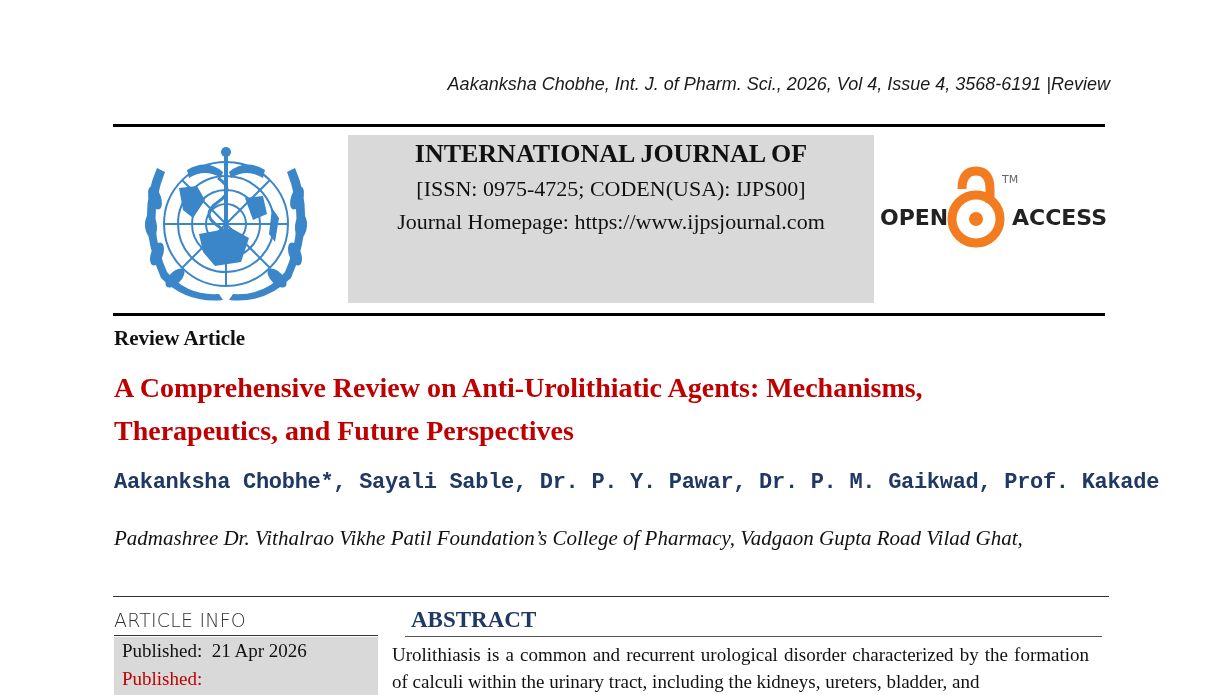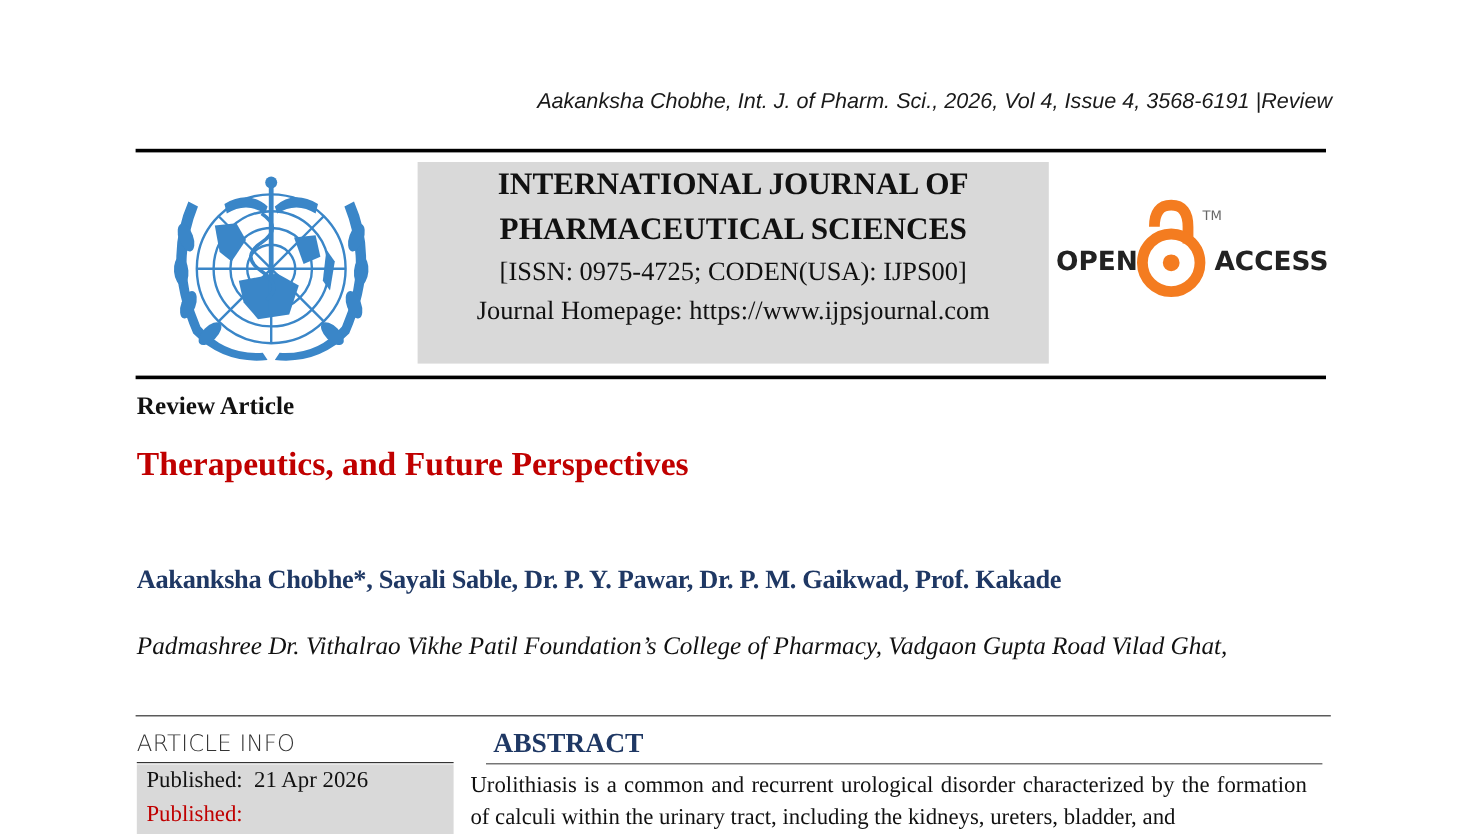--- a/index.html
+++ b/index.html
@@ -25,21 +25,21 @@
     position: absolute; left: 114px; top: 326px;
     font-family: "Liberation Serif", serif; font-weight: bold; font-size: 21px; color: #111;
   }
   .title {
     position: absolute; left: 114px; top: 366px; width: 1000px;
     font-family: "Liberation Serif", serif; font-weight: bold; font-size: 28px;
     line-height: 43px; color: #c00000;
   }
   .authors {
     position: absolute; left: 114px; top: 470px;
-    font-family: Liberation Serif, serif; font-weight: bold; font-size: 22px;
+    font-family: Liberation Mono, monospace; font-weight: bold; font-size: 22px;
     color: #1f3864; white-space: nowrap; letter-spacing: -0.3px;
   }
   .affil {
     position: absolute; left: 114px; top: 524px; width: 1000px;
     font-family: "Liberation Serif", serif; font-style: italic; font-size: 21px;
     line-height: 28px; color: #111;
   }
   .info-heading {
     position: absolute; left: 114px; top: 609px;
     font-family: "DejaVu Sans", sans-serif; font-weight: 300; font-size: 19px;
@@ -102,41 +102,41 @@
     <ellipse cx="48" cy="140" rx="6" ry="12" transform="rotate(45 48 140)"></ellipse>
     <ellipse cx="170" cy="60" rx="6" ry="12" transform="rotate(20 170 60)"></ellipse>
     <ellipse cx="174" cy="88" rx="6" ry="12" transform="rotate(5 174 88)"></ellipse>
     <ellipse cx="168" cy="116" rx="6" ry="12" transform="rotate(-20 168 116)"></ellipse>
     <ellipse cx="150" cy="140" rx="6" ry="12" transform="rotate(-45 150 140)"></ellipse>
   </g>
 </svg>
 
 <div class="journal-box">
   <div class="jt jt1">INTERNATIONAL JOURNAL OF</div>
-  <div class="jt">PHARMACEUTICAL SCIENCES</div>
   <div class="issn">[ISSN: 0975-4725; CODEN(USA): IJPS00]</div>
   <div class="home">Journal Homepage: https://www.ijpsjournal.com</div>
 </div>
 
 <svg class="oa-logo" viewBox="0 0 230 90">
   <text x="0" y="60" font-family="DejaVu Sans, sans-serif" font-weight="bold" font-size="22" fill="#222">OPEN</text>
   <g>
     <path d="M82 24 Q82 6 96 6 Q110 6 110 24 L110 38" fill="none" stroke="#f47c20" stroke-width="9"></path>
     <circle cx="96" cy="54" r="24" fill="none" stroke="#f47c20" stroke-width="9"></circle>
     <circle cx="96" cy="54" r="7" fill="#f47c20"></circle>
   </g>
   <text x="122" y="18" font-family="DejaVu Sans, sans-serif" font-size="11" fill="#666">TM</text>
   <text x="132" y="60" font-family="DejaVu Sans, sans-serif" font-weight="bold" font-size="22" fill="#222">ACCESS</text>
 </svg>
 
 <div class="rule" style="left:113px; top:313px; width:992px; height:3px;"></div>
 
 <div class="article-type">Review Article</div>
 
 <div class="title">
+  <div>A Comprehensive Review on Anti-Urolithiatic Agents: Mechanisms,</div>
   <div>Therapeutics, and Future Perspectives</div>
 </div>
 
 <div class="authors">Aakanksha Chobhe*, Sayali Sable, Dr. P. Y. Pawar, Dr. P. M. Gaikwad, Prof. Kakade</div>
 
 <div class="affil">
   <div>Padmashree Dr. Vithalrao Vikhe Patil Foundation’s College of Pharmacy, Vadgaon Gupta Road Vilad Ghat,</div>
 </div>
 
 <div class="rule" style="left:113px; top:596px; width:996px; height:1px; background:#333;"></div>

